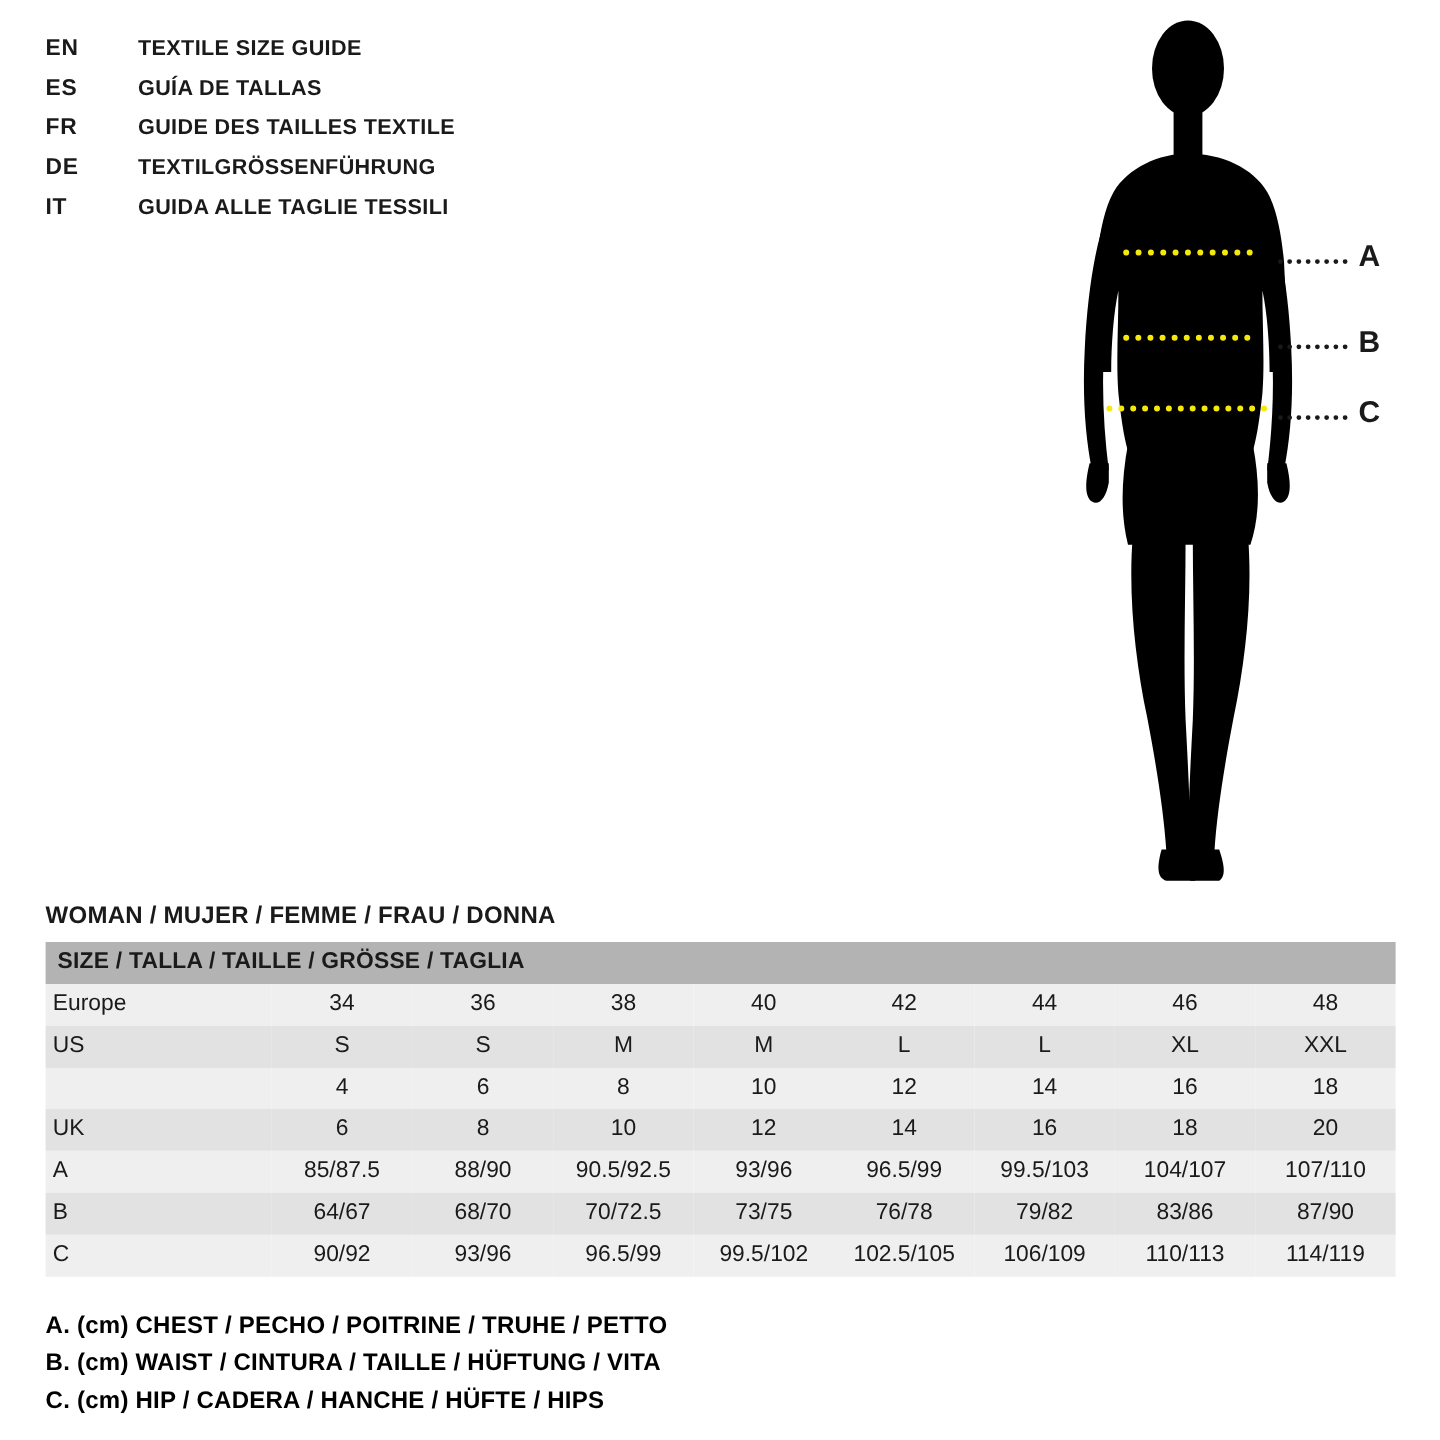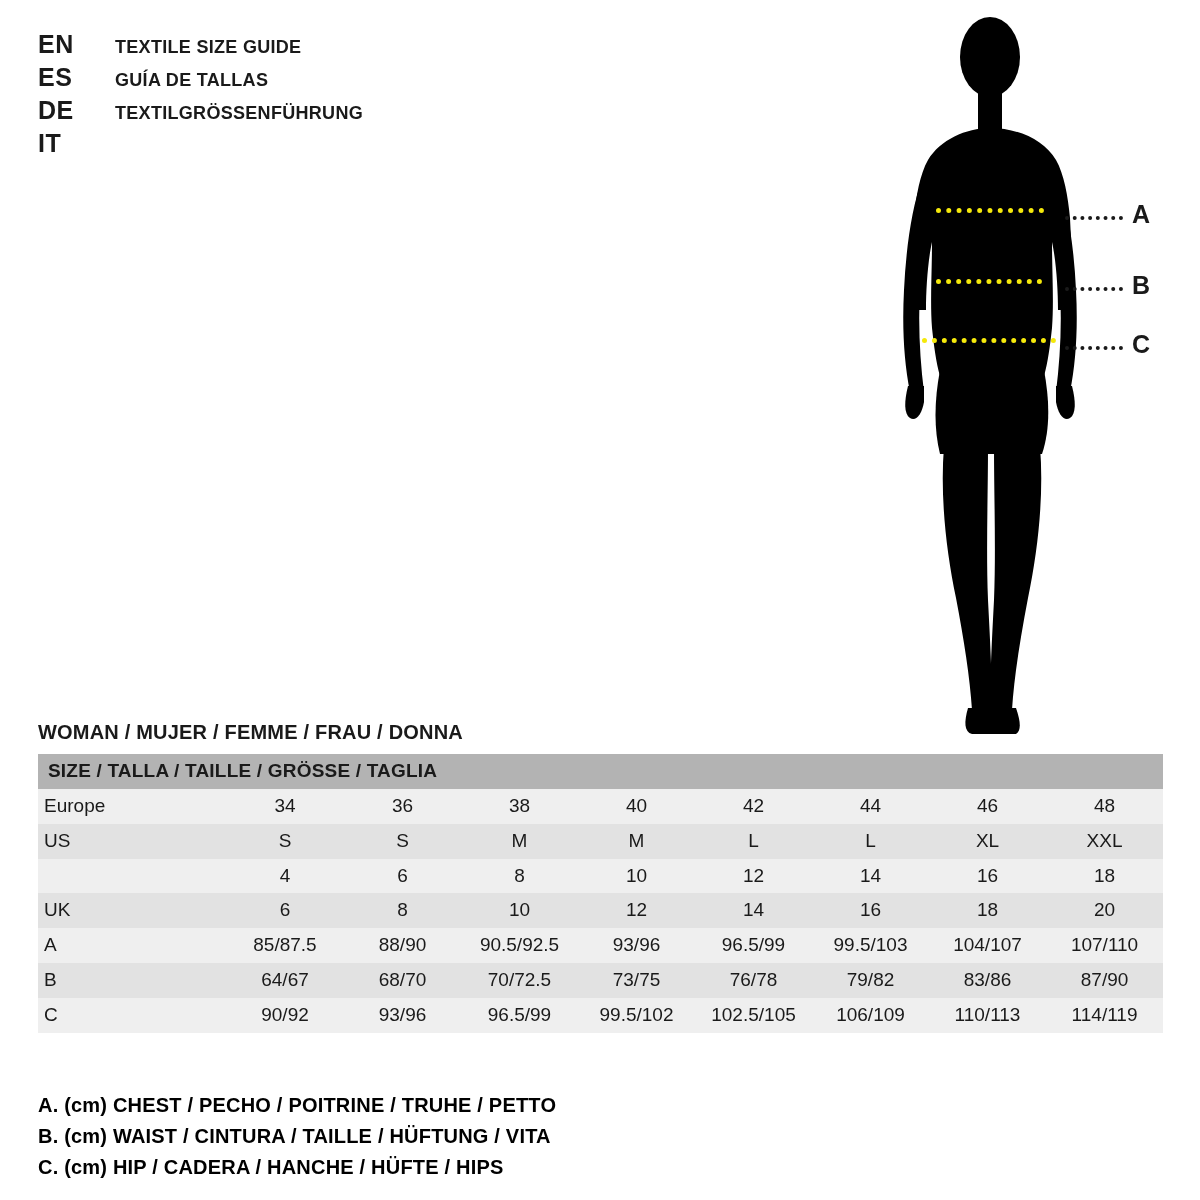--- a/index.html
+++ b/index.html
@@ -23,21 +23,21 @@
     top: 30px;
     width: 600px;
   }
   .lang-row {
     display: flex;
     align-items: baseline;
     height: 33px;
   }
   .lang-code {
     width: 77px;
-    font-size: 25px;
+    font-size: 19px;
     font-weight: bold;
     letter-spacing: 0.5px;
     color: #1a1a1a;
   }
   .lang-text {
     font-size: 18px;
     font-weight: bold;
     letter-spacing: 0.3px;
     color: #1a1a1a;
     white-space: nowrap;
@@ -83,21 +83,21 @@
     border-top: 5px dotted #f5e90b;
   }
   #yline-a { left: 76px;  top: 198px; width: 108px; }
   #yline-b { left: 76px;  top: 269px; width: 106px; }
   #yline-c { left: 62px;  top: 328px; width: 134px; }
 
   
   #table-section {
     position: absolute;
     left: 38px;
-    top: 721px;
+    top: 752px;
     width: 902px;
   }
   #table-caption {
     font-size: 20px;
     font-weight: bold;
     letter-spacing: 0.2px;
     color: #1a1a1a;
     margin-bottom: 10px;
   }
   table#size-table {
@@ -151,25 +151,30 @@
 <div id="lang-block">
   <div class="lang-row">
     <span class="lang-code">EN</span>
     <span class="lang-text">TEXTILE SIZE GUIDE</span>
   </div>
   <div class="lang-row">
     <span class="lang-code">ES</span>
     <span class="lang-text">GUÍA DE TALLAS</span>
   </div>
   <div class="lang-row">
+    <span class="lang-code">FR</span>
+    <span class="lang-text">GUIDE DES TAILLES TEXTILE</span>
+  </div>
+  <div class="lang-row">
     <span class="lang-code">DE</span>
     <span class="lang-text">TEXTILGRÖSSENFÜHRUNG</span>
   </div>
   <div class="lang-row">
     <span class="lang-code">IT</span>
+    <span class="lang-text">GUIDA ALLE TAGLIE TESSILI</span>
   </div>
 </div>
 
 <div id="figure-area">
 
   <svg id="figure-svg" width="330" height="740" viewBox="0 0 330 740">
     <g fill="#000000">
 
       <ellipse cx="130" cy="47" rx="30" ry="40"></ellipse>
 

